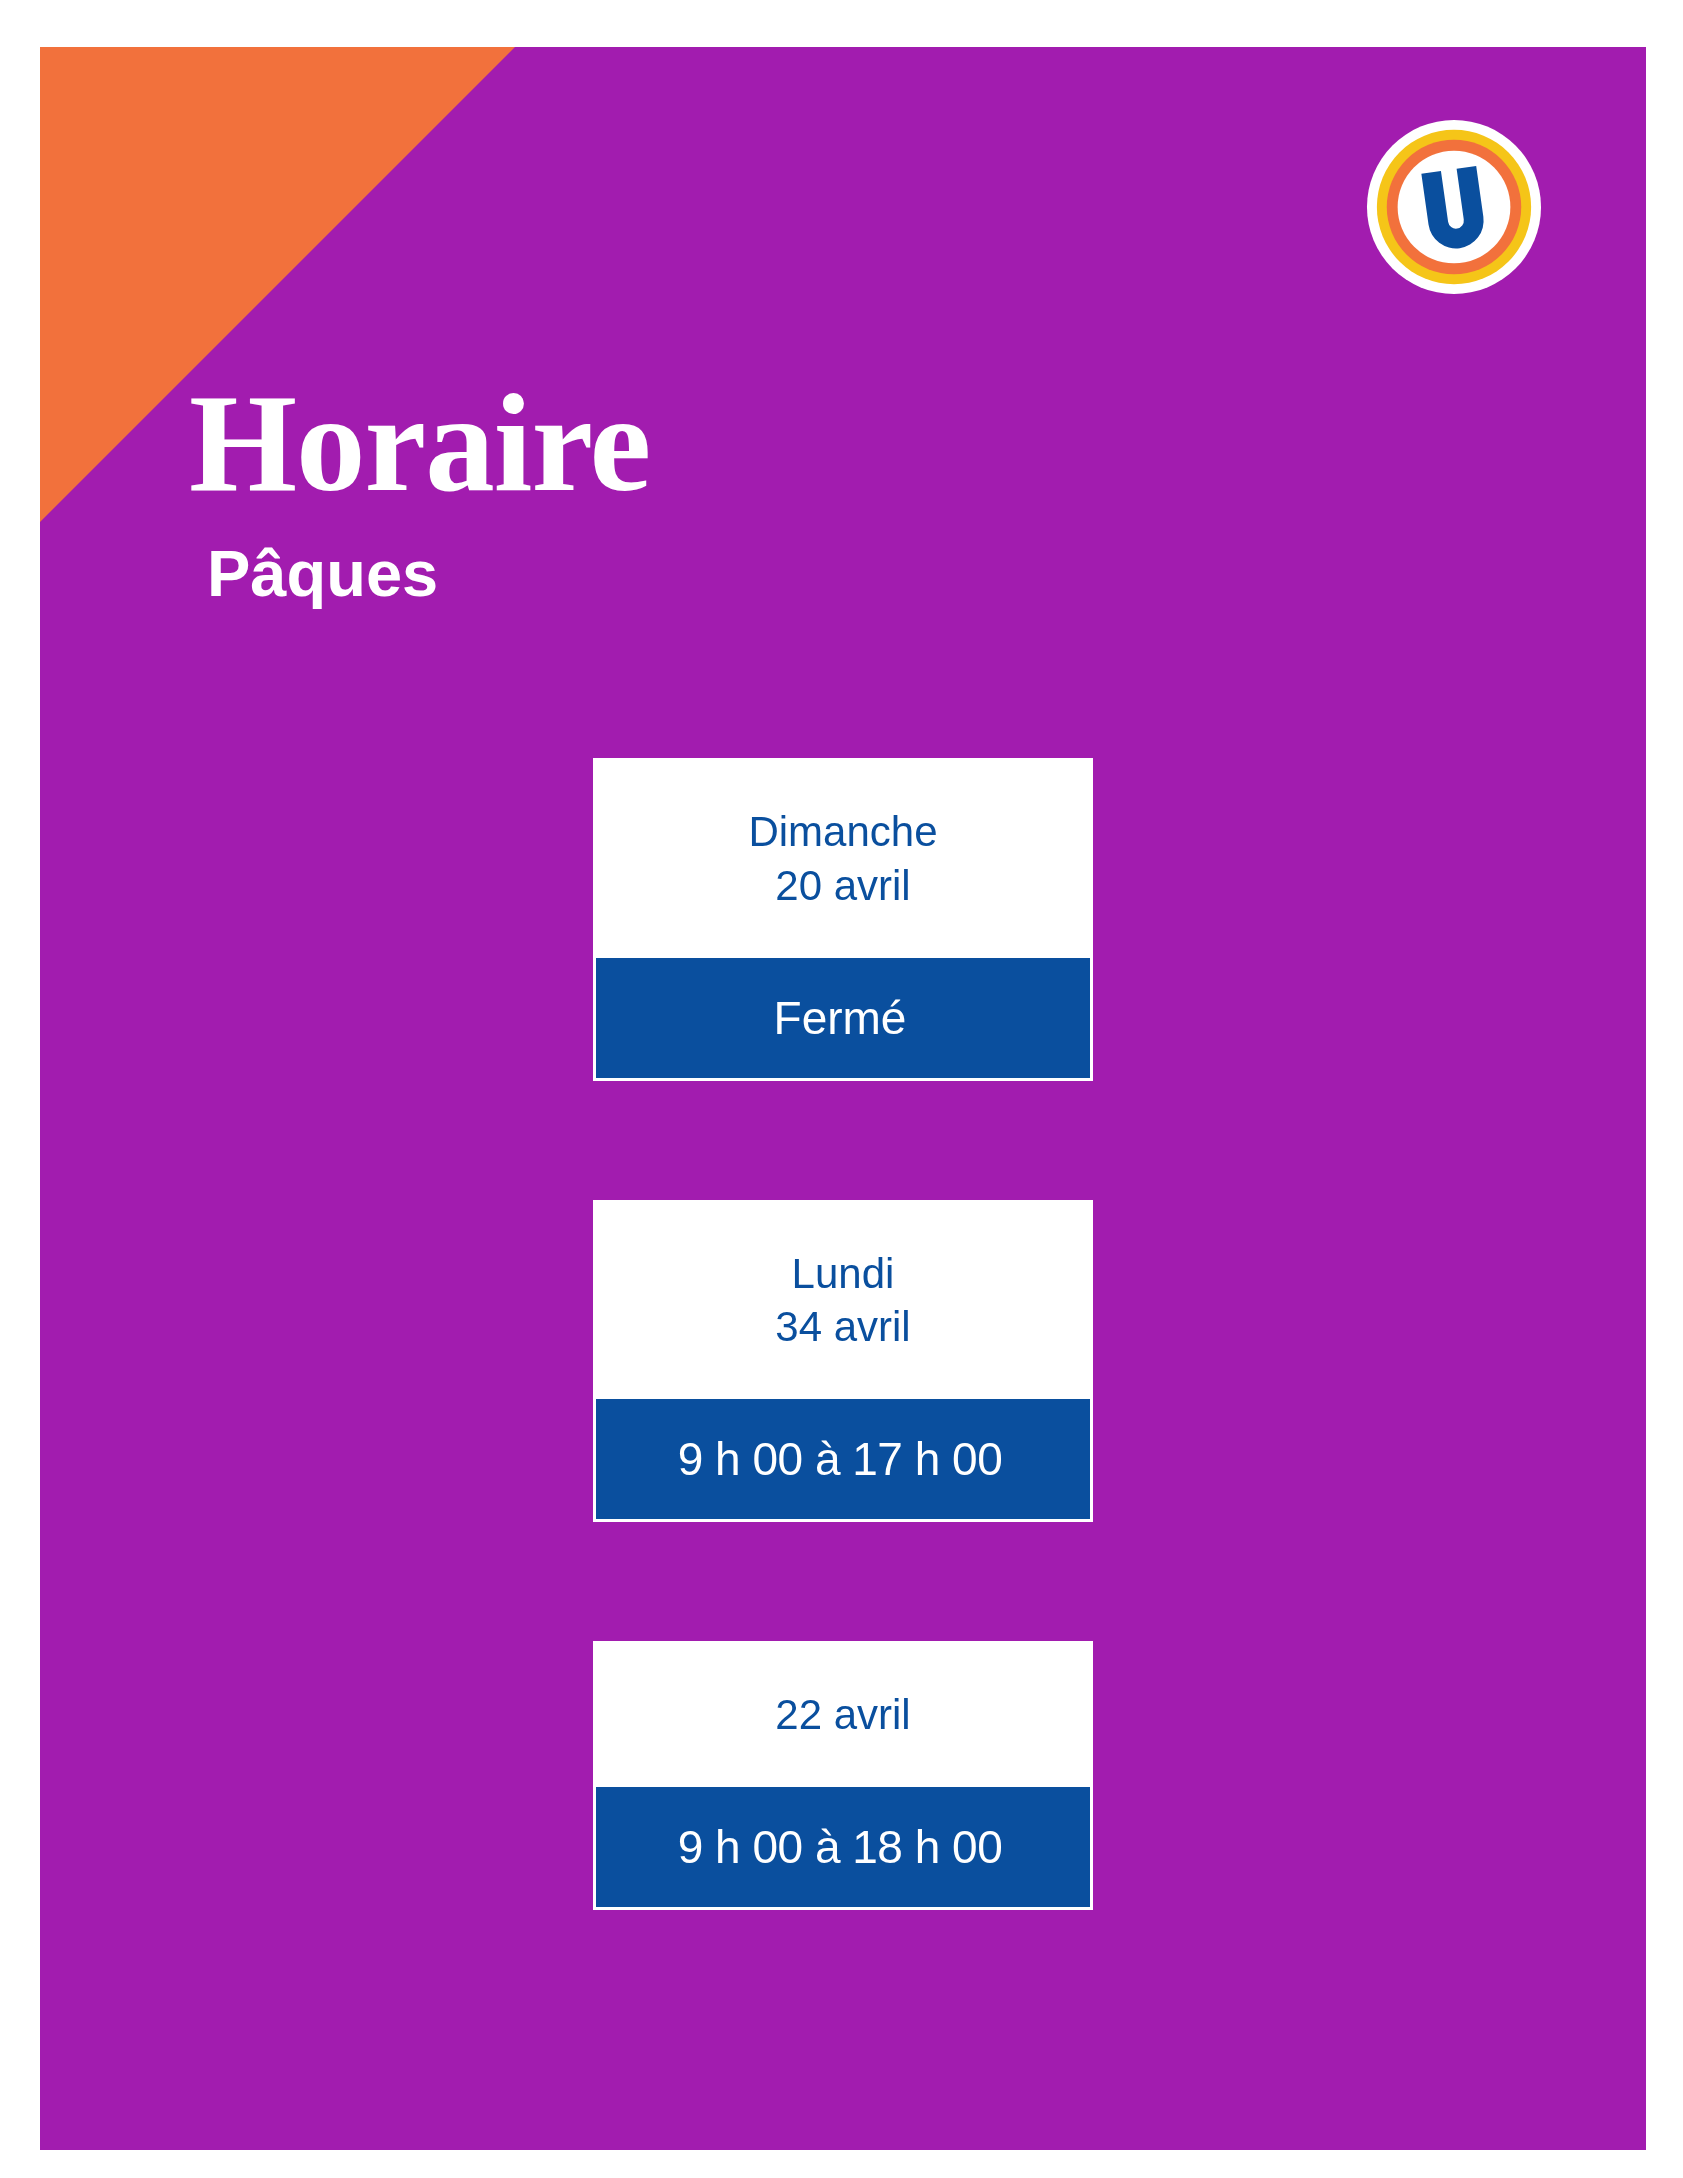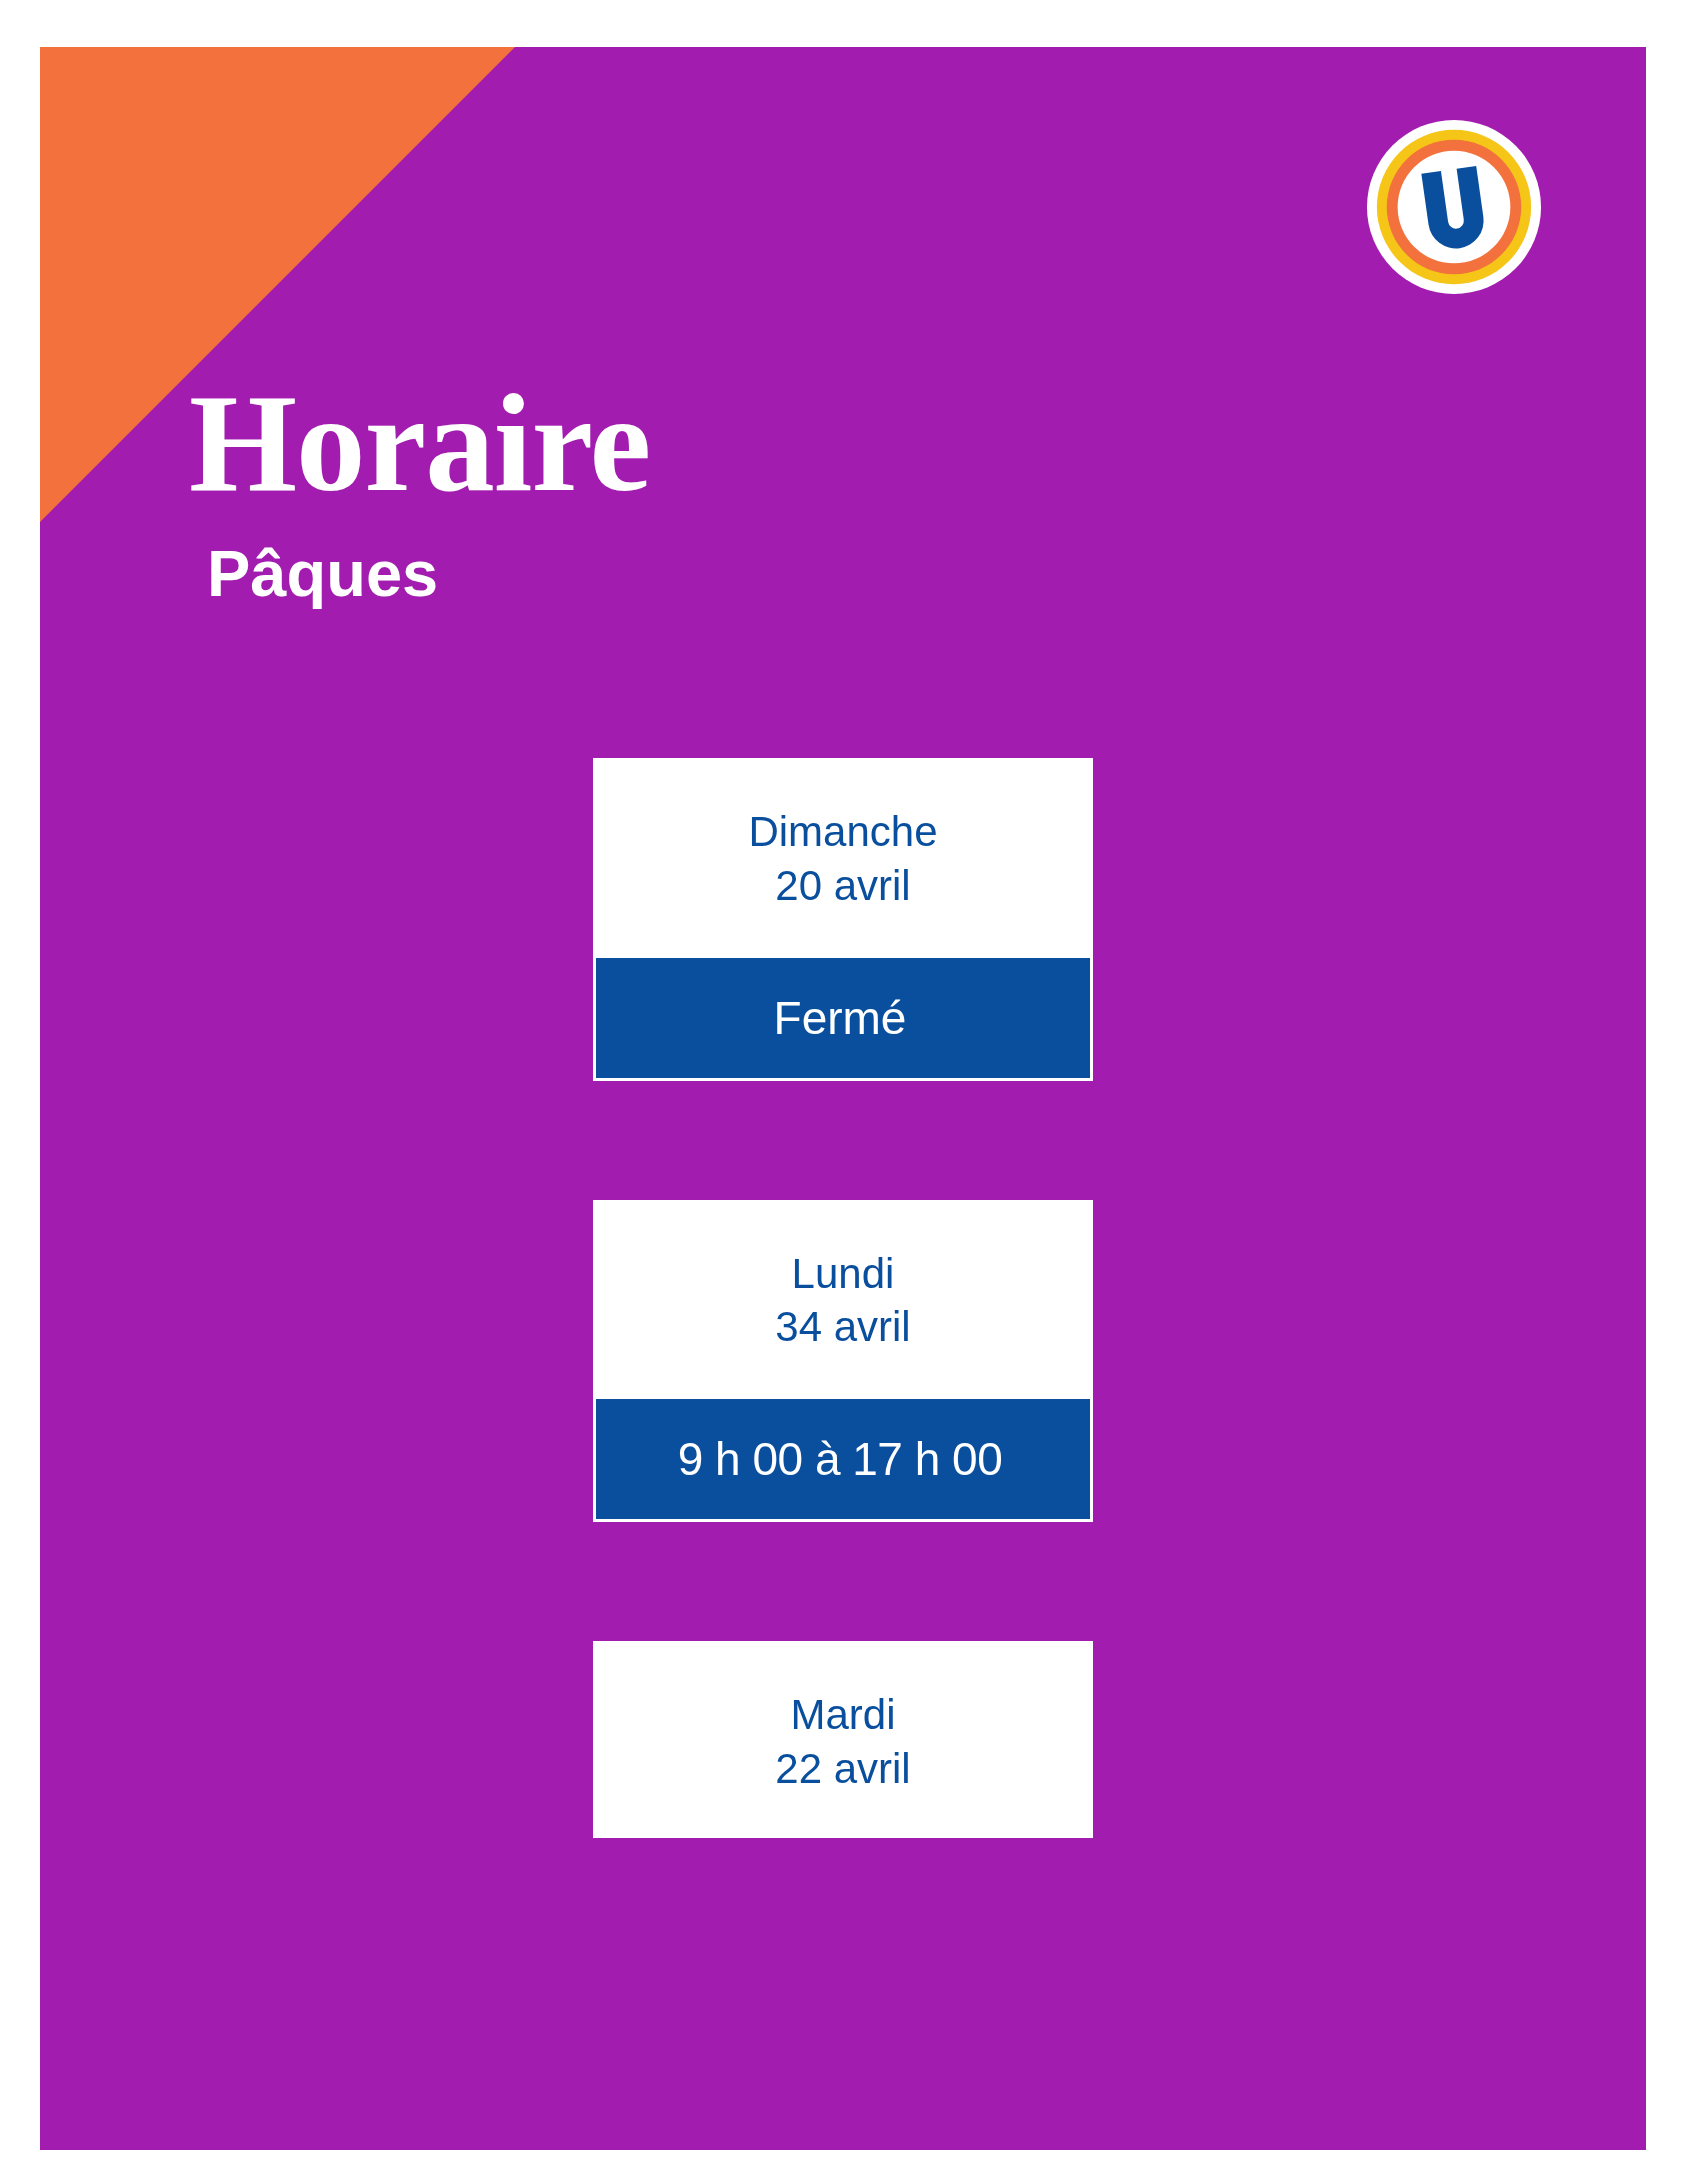--- a/index.html
+++ b/index.html
@@ -147,20 +147,20 @@
     <div class="card">
       <div class="card-day">
         <span class="day-name">Lundi</span>
         <span class="day-date">34 avril</span>
       </div>
       <div class="card-hours narrow-text">9 h 00 à 17 h 00</div>
     </div>
 
     <div class="card">
       <div class="card-day">
-        <span class="day-name">Mardi</span>
         <span class="day-date">22 avril</span>
       </div>
+      <div class="card-hours narrow-text">9 h 00 à 18 h 00</div>
     </div>
 
   </div>
 </div>
 
 
 </body></html>

